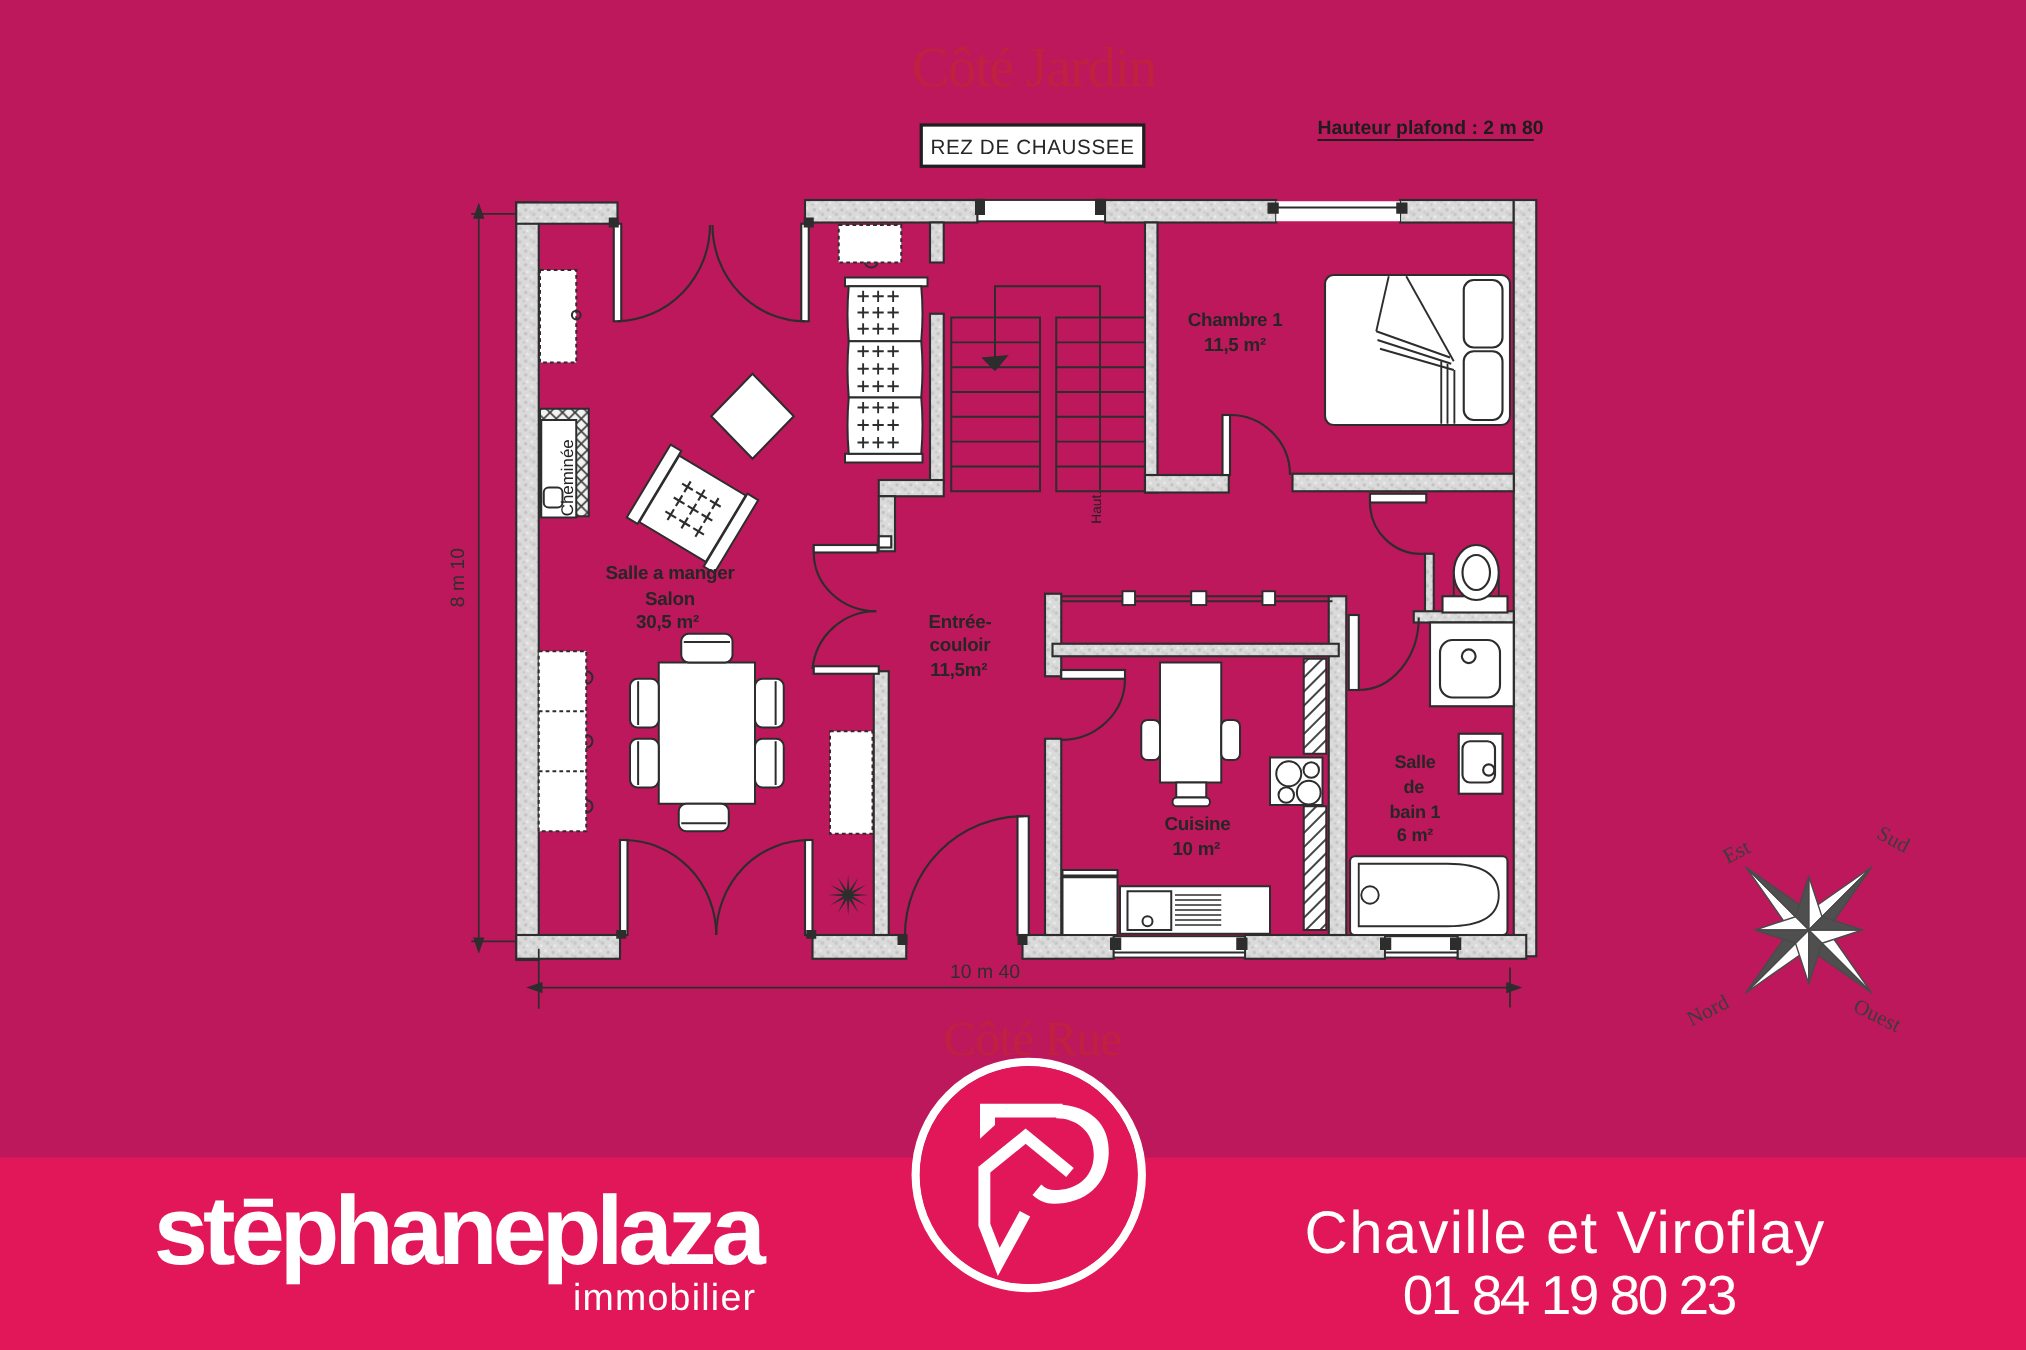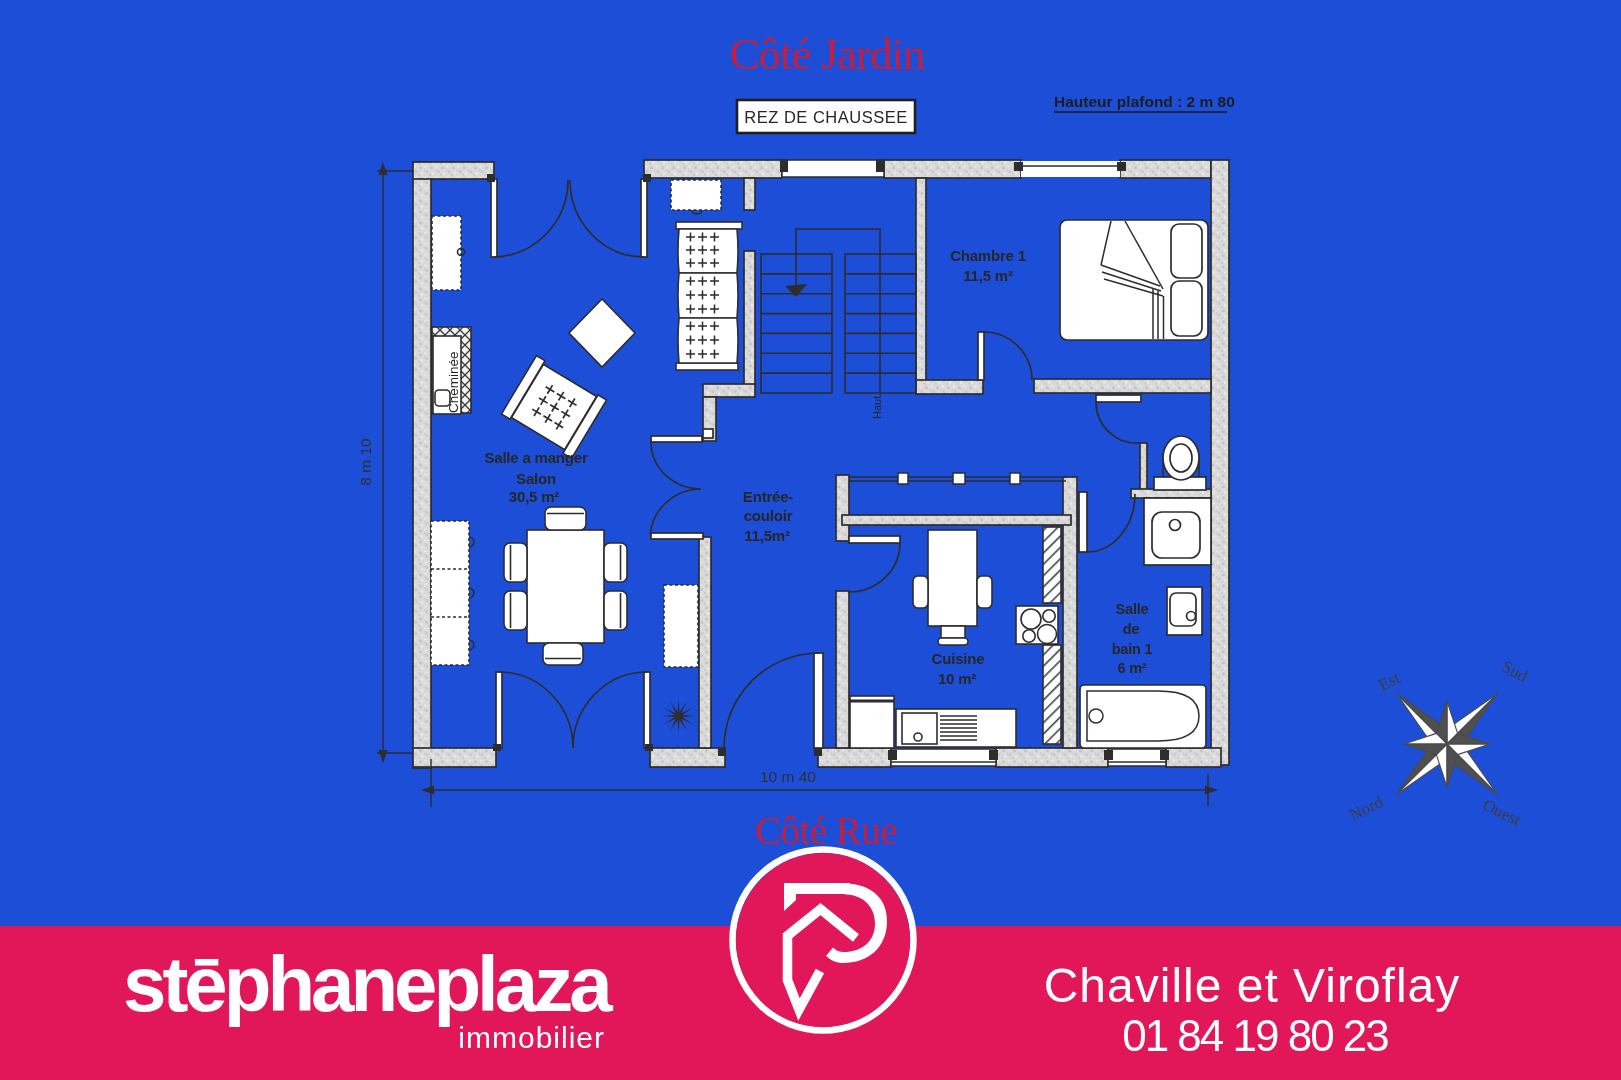--- a/index.html
+++ b/index.html
@@ -1,16 +1,16 @@
 <!DOCTYPE html>
 <html><head>
 <meta charset="utf-8">
 <style>
   html,body{margin:0;padding:0;background:#ffffff;}
-  .page{position:relative;width:1621px;height:1080px;background:#1d4ed8;overflow:hidden;
+  .page{position:relative;width:1621px;height:1080px;background:#be185d;overflow:hidden;
         font-family:"Liberation Sans", sans-serif;}
   svg text{white-space:pre;}
 </style>
 </head>
 <body>
 <div class="page">
 <svg width="1621" height="1080" viewBox="0 0 1621 1080">
 <defs>
   <pattern id="wl" width="11" height="11" patternUnits="userSpaceOnUse">
     <rect width="11" height="11" fill="#dadada"></rect>

